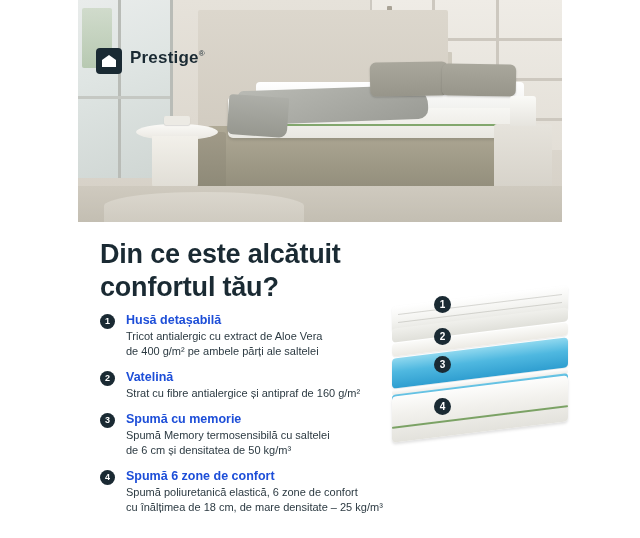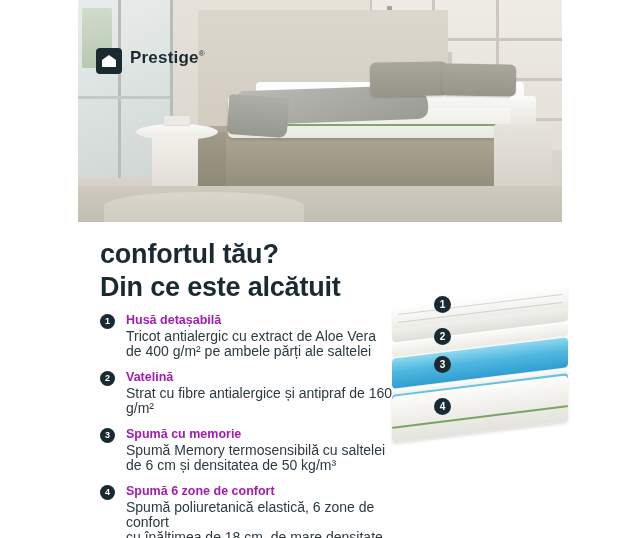--- a/index.html
+++ b/index.html
@@ -286,28 +286,28 @@
     height: 15px;
     border-radius: 50%;
     background: #1a2a33;
     color: #ffffff;
     font-size: 9px;
     font-weight: bold;
     line-height: 15px;
     text-align: center;
   }
   .f-title {
-    color: #a21caf;
+    color: #1d4ed8;
     font-size: 12.5px;
     font-weight: bold;
     line-height: 15px;
   }
   .f-desc {
     color: #2c3a42;
-    font-size: 14px;
+    font-size: 11px;
     line-height: 15px;
     margin-top: 1px;
   }
 
   
   .diagram {
     position: absolute;
     left: 378px;
     top: 278px;
     width: 200px;
@@ -462,22 +462,22 @@
 
   <div class="band-left"></div>
   <div class="band-right"></div>
 
   <div class="logo">
     <span class="logo-mark"></span>
     <span class="logo-text"><span>Prestige</span><span class="logo-tm">®</span></span>
   </div>
 
   <div class="heading">
+    <div>Din ce este alcătuit</div>
     <div>confortul tău?</div>
-    <div>Din ce este alcătuit</div>
   </div>
 
   <div class="features">
 
     <div class="feature">
       <span class="bullet">1</span>
       <div class="f-title">Husă detașabilă</div>
       <div class="f-desc">
         <div>Tricot antialergic cu extract de Aloe Vera</div>
         <div>de 400 g/m² pe ambele părți ale saltelei</div>

